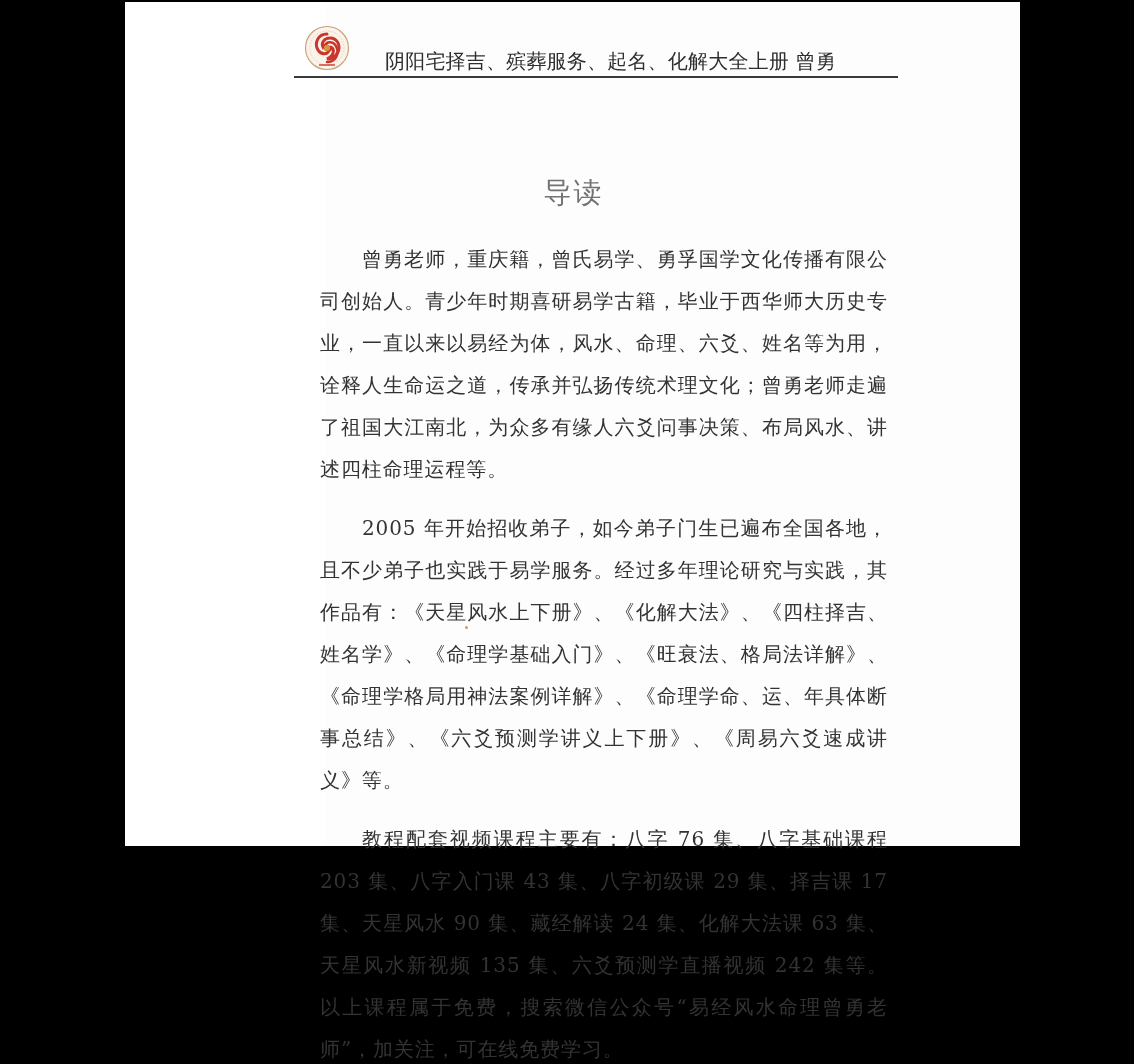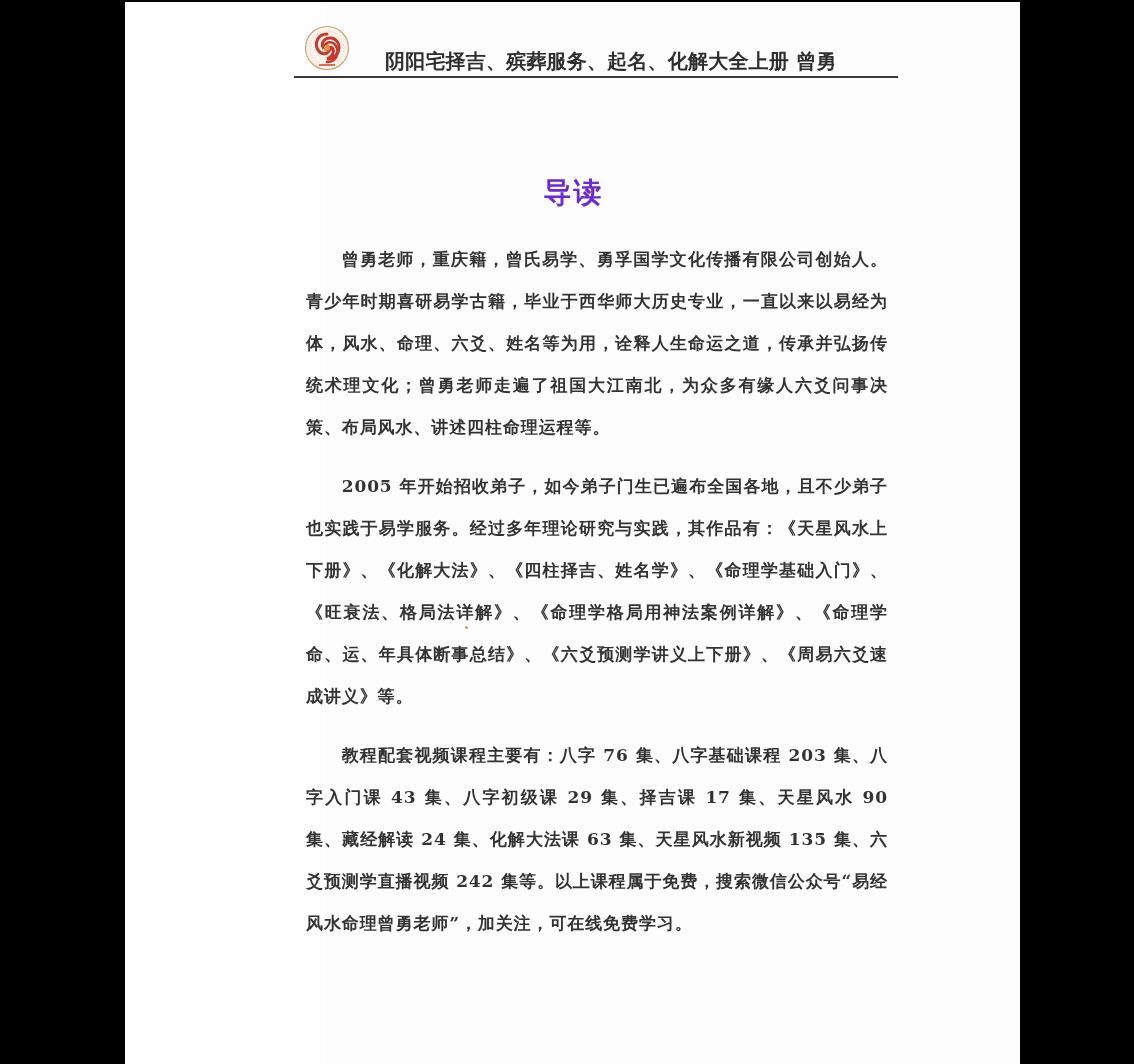--- a/index.html
+++ b/index.html
@@ -12,23 +12,22 @@
       height: 1064px;
       position: relative;
       overflow: hidden;
       font-family: "DejaVu Serif", "Liberation Serif", serif;
     }
     .page {
       position: absolute;
       left: 125px;
       top: 2px;
       width: 895px;
-      height: 1063px;
+      height: 844px;
       background: #ffffff;
-      font-weight: bold;
     }
     .page-shade {
       position: absolute;
       left: 200px;
       top: 0;
       width: 695px;
       height: 100%;
       background: #fdfdfd;
     }
     .header {
@@ -62,34 +61,34 @@
       height: 2px;
       background: #3a3a3a;
     }
     .doc-title {
       position: absolute;
       left: 0;
       width: 100%;
       top: 172px;
       text-align: center;
       font-size: 28px;
-      color: #6d28d9;
+      color: #737373;
       letter-spacing: 2px;
       padding-left: 2px;
       box-sizing: border-box;
     }
     .body-wrap {
       position: absolute;
       left: 177px;
       top: 236px;
       width: 586px;
     }
     .para {
-      margin: 0 0 17px 4px;
-      font-size: 17px;
+      margin: 0 0 17px 18px;
+      font-size: 20px;
       line-height: 42px;
       color: #333333;
       text-indent: 2.1em;
       text-align: justify;
       letter-spacing: 0.9px;
     }
     .speck {
       position: absolute;
       left: 340px;
       top: 624px;

